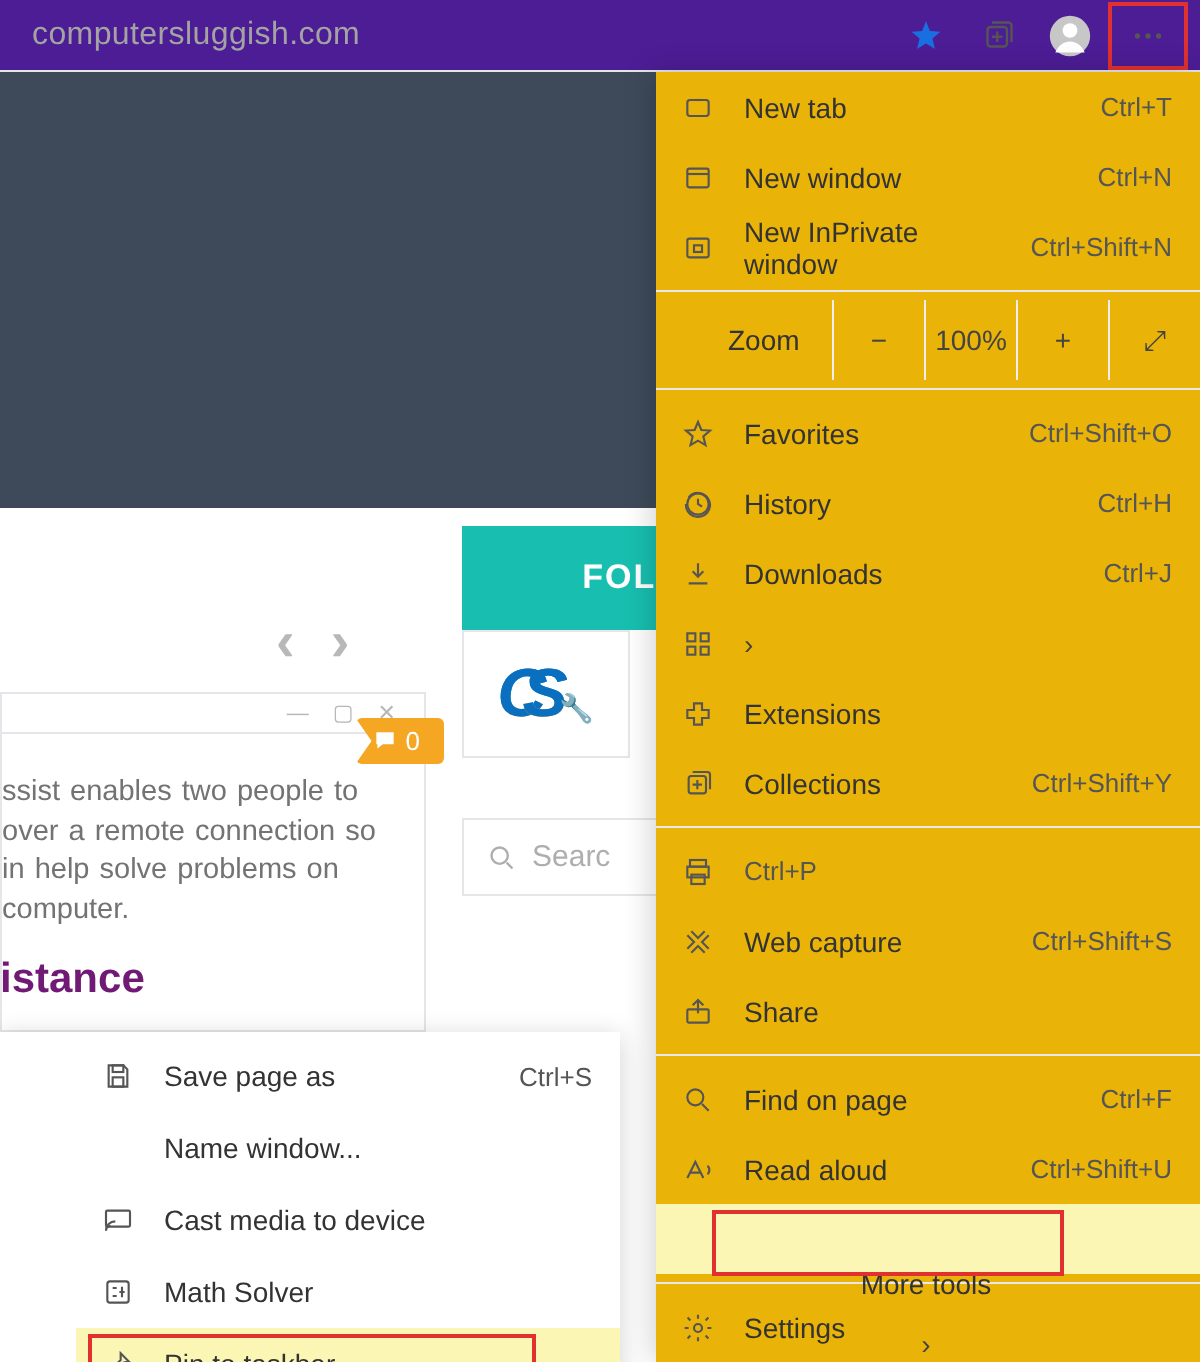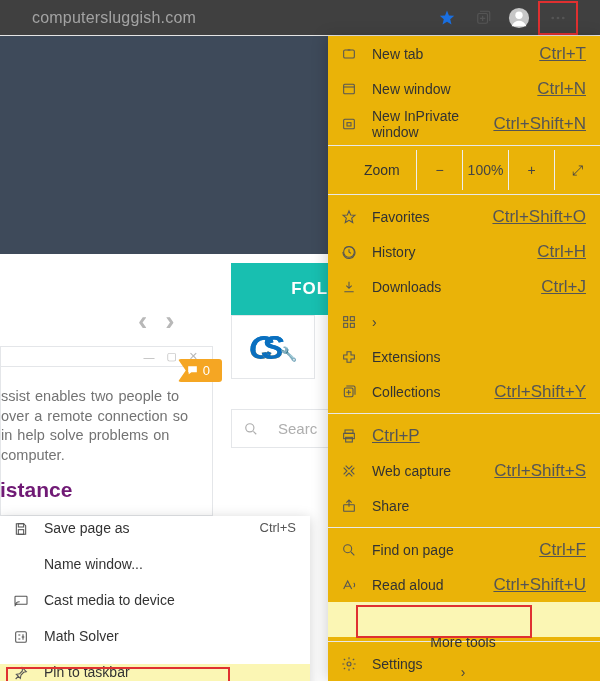--- a/index.html
+++ b/index.html
@@ -1,58 +1,58 @@
 <!DOCTYPE html>
 <html><head>
   <meta charset="utf-8">
   <style>
     * { margin: 0; padding: 0; box-sizing: border-box; font-family: "Segoe UI", Arial, sans-serif; }
     body { width: 600px; height: 681px; background: #fff; overflow: hidden; position: relative; }
 
     
-    .toolbar { height: 36px; display: flex; align-items: center; padding: 0 22px; border-bottom: 1px solid #e5e5e5; background: #404040; }
+    .toolbar { height: 36px; display: flex; align-items: center; padding: 0 6px; border-bottom: 1px solid #e5e5e5; background: #4c1d95; }
     .url { flex: 1; color: #a3a3a3; font-size: 16px; padding-left: 10px; letter-spacing: .2px; }
     .tool-icons { display: flex; align-items: center; gap: 2px; }
     .ticon { width: 34px; height: 34px; display: flex; align-items: center; justify-content: center; color: #4d4d4d; }
     .star svg { fill: #1a6fe0; }
     .more-btn { border: 2px solid #e03030; width: 40px; height: 34px; display: flex; align-items: center; justify-content: center; }
 
     
     .bg-dark { position: absolute; top: 36px; left: 0; right: 0; height: 218px; background: #3e4a5a; z-index: 0; }
     .bg-white { position: absolute; top: 254px; left: 0; right: 0; bottom: 0; background: #fff; z-index: 0; }
     .teal-bar { position: absolute; top: 263px; left: 231px; width: 200px; height: 52px; background: #18bfb0; color: #fff; display: flex; align-items: center; justify-content: center; font-weight: 700; font-size: 17px; letter-spacing: 1px; z-index: 1; }
     .nav-arrows { position: absolute; top: 305px; left: 138px; display: flex; gap: 18px; color: #b8b8b8; z-index: 1; }
     .nav-arrows span { font-size: 28px; font-weight: 700; }
     .card { position: absolute; top: 346px; left: 0; width: 213px; height: 170px; border: 1px solid #e4e6e9; background: #fff; z-index: 1; }
     .card-top { height: 20px; border-bottom: 1px solid #e4e6e9; display: flex; justify-content: flex-end; align-items: center; gap: 12px; padding-right: 14px; color: #b8b8b8; font-size: 11px; }
     .orange-tag { position: absolute; top: 12px; right: -10px; background: #f5a623; color: #fff; padding: 4px 12px 4px 8px; border-radius: 3px; font-size: 13px; display:flex; align-items:center; gap:4px; clip-path: polygon(0 0, 100% 0, 100% 100%, 0 100%, 8px 50%);}
     .card-text { padding: 20px 10px 6px 0; color: #737373; font-size: 14.5px; line-height: 1.35; word-spacing: 1px; }
     .card-heading { position: absolute; top: 478px; left: 0; font-size: 21px; font-weight: 600; color: #701a75; z-index:1; }
     .sidebar-widget { position: absolute; top: 315px; left: 231px; width: 190px; z-index:1; }
     .logo-box { width: 84px; height: 64px; border: 1px solid #e4e6e9; background: #fff; display: flex; align-items: center; justify-content: center; margin-bottom: 30px; }
     .logo-letter { font-size: 34px; font-weight: 700; font-style: italic; background: linear-gradient(180deg,#0070cc 0%,#0099d6 60%,#ffad33 60%); -webkit-background-clip: text; color: transparent; }
-    .search-box { border: 1px solid #e4e6e9; padding: 10px 12px; color: #aeaeae; font-size: 15px; display: flex; align-items: center; gap: 20px; }
+    .search-box { border: 1px solid #e4e6e9; padding: 10px 12px; color: #aeaeae; font-size: 15px; display: flex; align-items: center; gap: 8px; }
 
     
     .menu { position: absolute; top: 36px; right: 0; width: 272px; background: #eab308; box-shadow: -2px 0 14px rgba(0,0,0,.18); z-index: 10; font-size: 14px; color: #333; }
     .m-item { display: flex; align-items: center; height: 35px; padding: 0 14px 0 12px; gap: 14px; cursor: default; }
     .m-item .m-icon { width: 18px; height: 18px; display: flex; align-items: center; justify-content: center; color: #555; flex-shrink:0; }
     .m-item .m-label { flex: 1; }
-    .m-item .m-short { color: #555; font-size: 17px; text-decoration: underline; }
+    .m-item .m-short { color: #555; font-size: 13px; }
     .m-item .chev { color: #444; }
     .m-divider { height: 1px; background: #e8e8e8; margin: 4px 0; }
     .zoom-row { display: flex; align-items: center; height: 40px; }
     .zoom-row .zl { width: 88px; padding-left: 36px; }
     .zoom-row .zb { flex: 1; display:flex; align-items:center; justify-content:center; border-left: 1px solid #eee; height:100%; color:#444; }
     .hl-row { background: #fbf6b4; position: relative; flex-direction: column; }
     .hl-row.more::after { content:""; position:absolute; left:28px; top:3px; width:172px; height:29px; border:2px solid #e03030; pointer-events:none; }
 
     
     .submenu { position: absolute; left: 0; top: 516px; width: 310px; background: #fff; box-shadow: 0 2px 12px rgba(0,0,0,.18); z-index: 9; font-size: 14px; color: #333; padding: 4px 0; }
-    .s-item { display: flex; align-items: flex-start; height: 36px; padding: 0 14px 0 12px; gap: 14px; }
+    .s-item { display: flex; align-items: center; height: 36px; padding: 0 14px 0 12px; gap: 14px; margin-left: 38px; }
     .s-item .s-icon { width: 18px; height: 18px; display: flex; align-items:center; justify-content:center; color:#555; flex-shrink:0; }
     .s-item .s-label { flex: 1; }
     .s-item .s-short { color: #555; font-size: 13px; }
     .hl-sub { background: #fbf6b4; position: relative; }
     .hl-sub::after { content:""; position:absolute; left:6px; top:3px; width:220px; height:29px; border:2px solid #e03030; pointer-events:none; }
   </style>
 </head>
 <body>
 
 <div class="toolbar">

